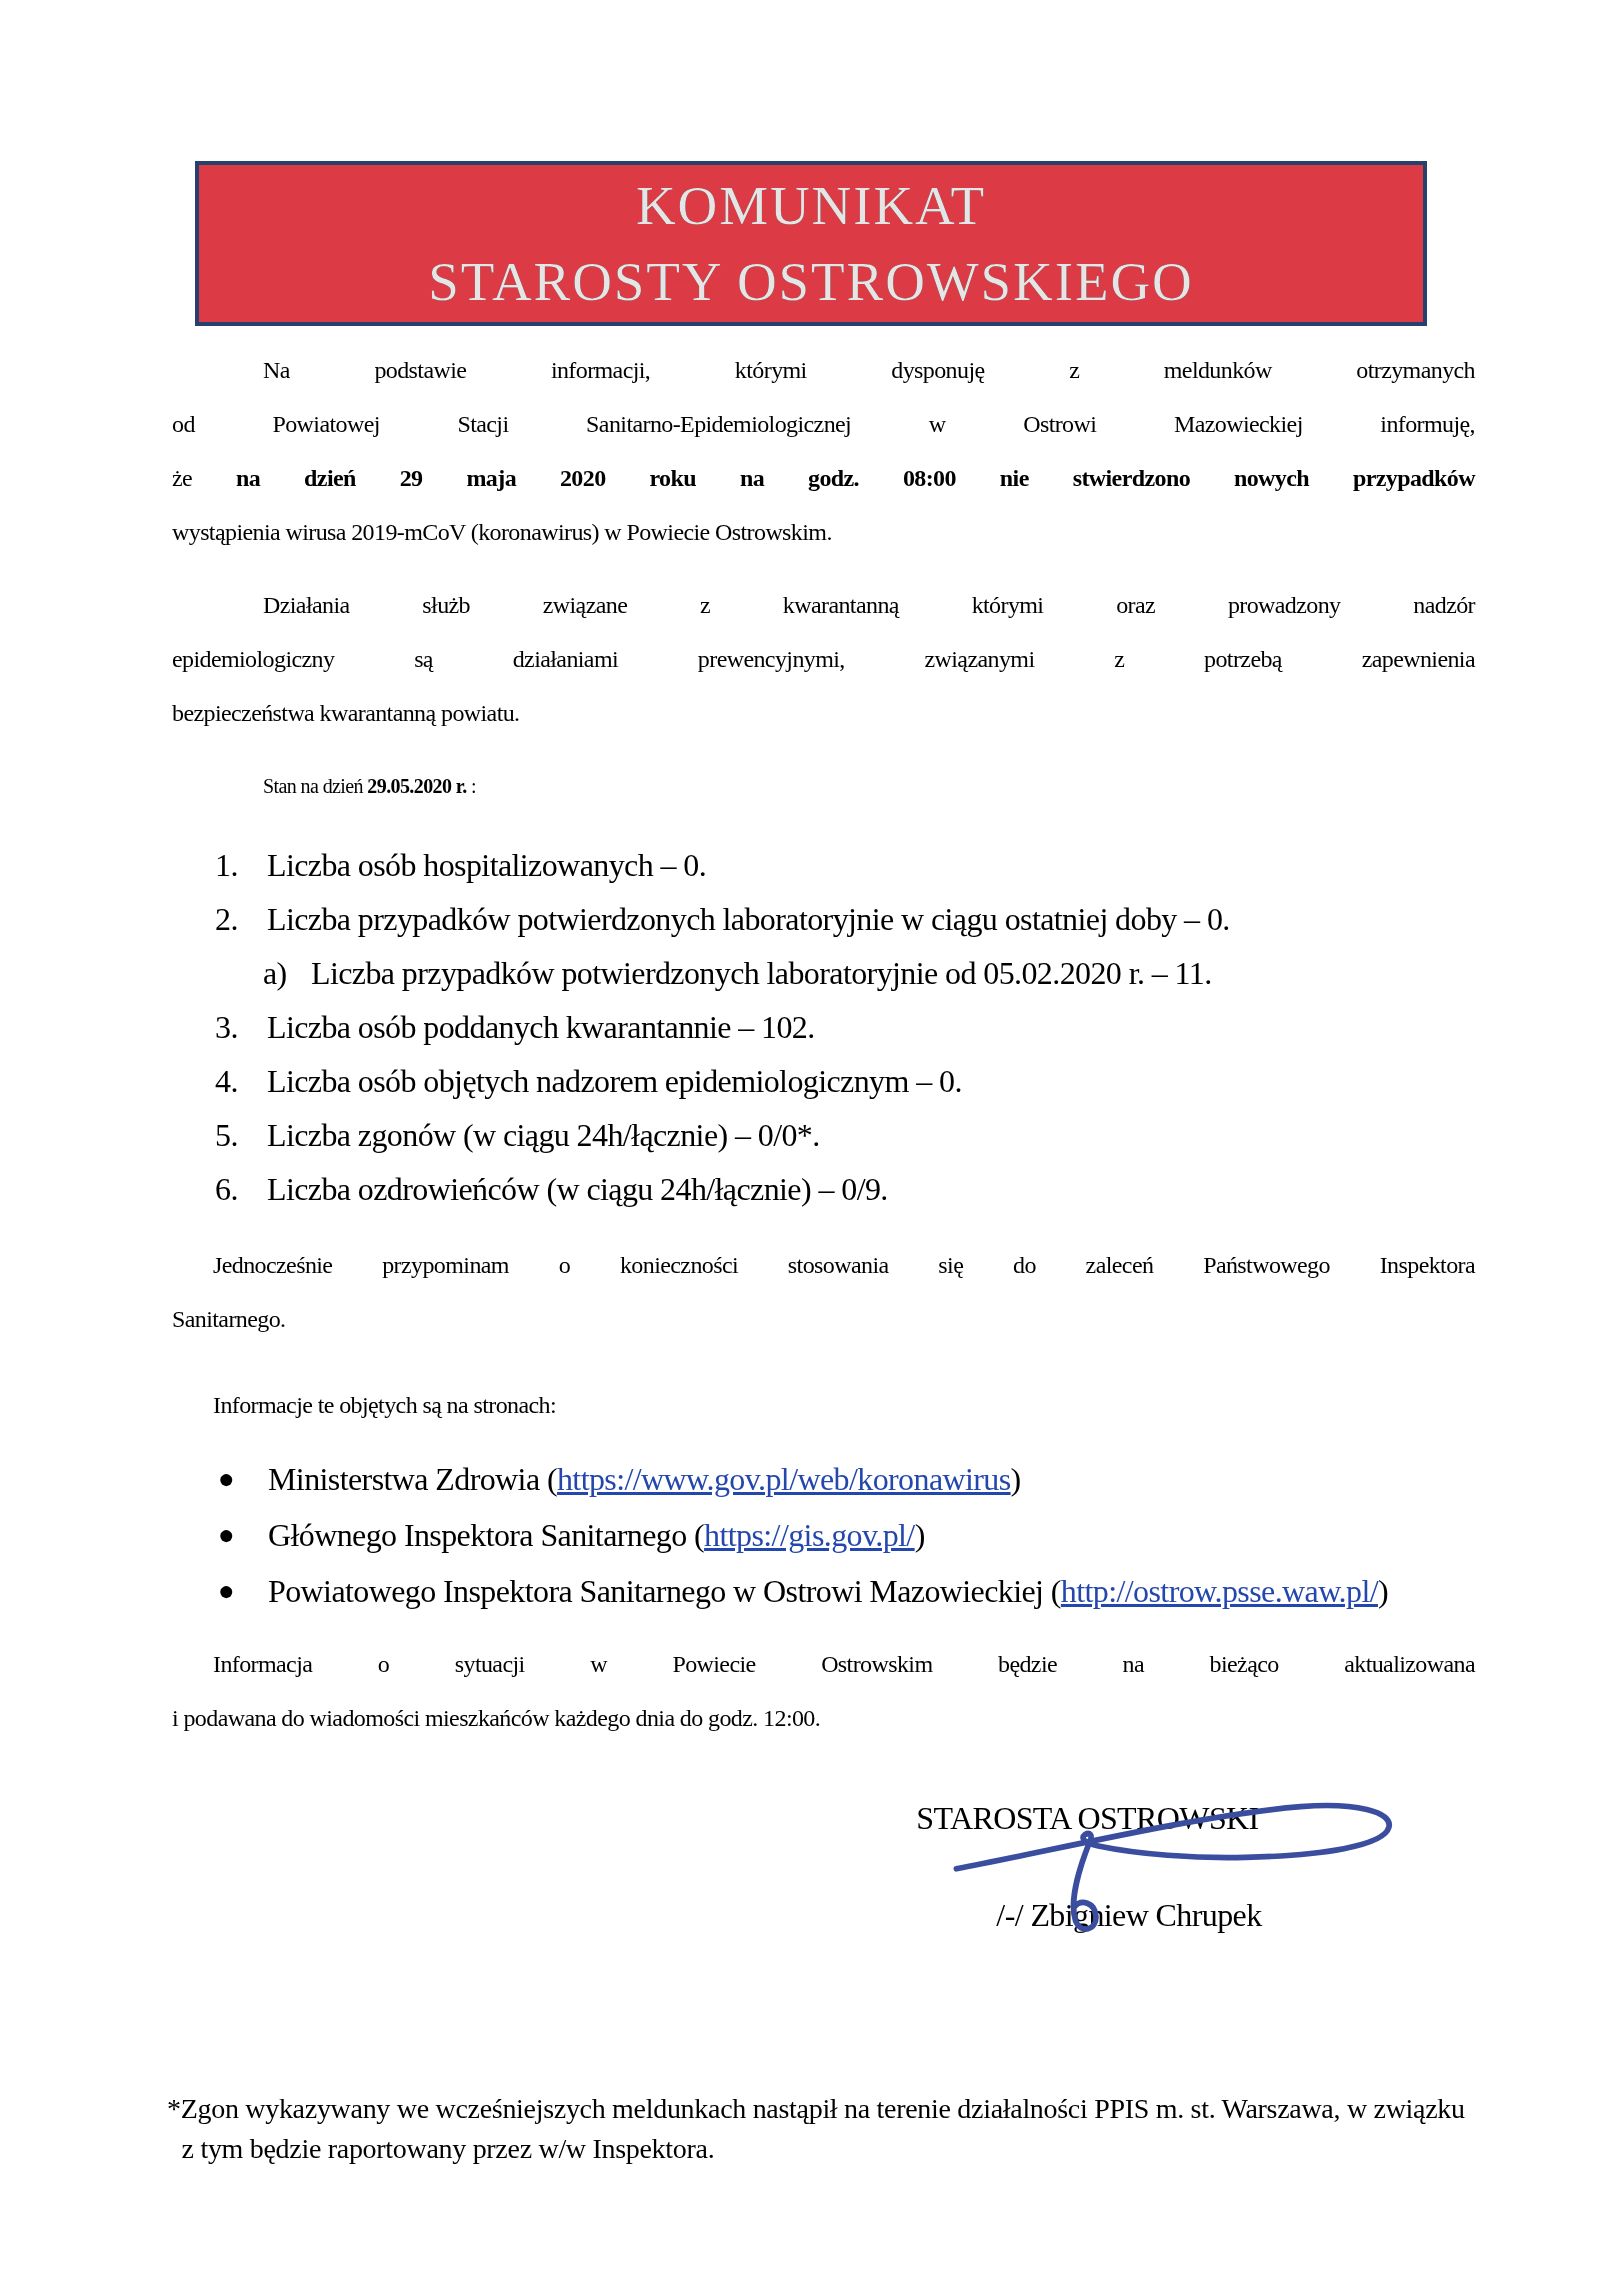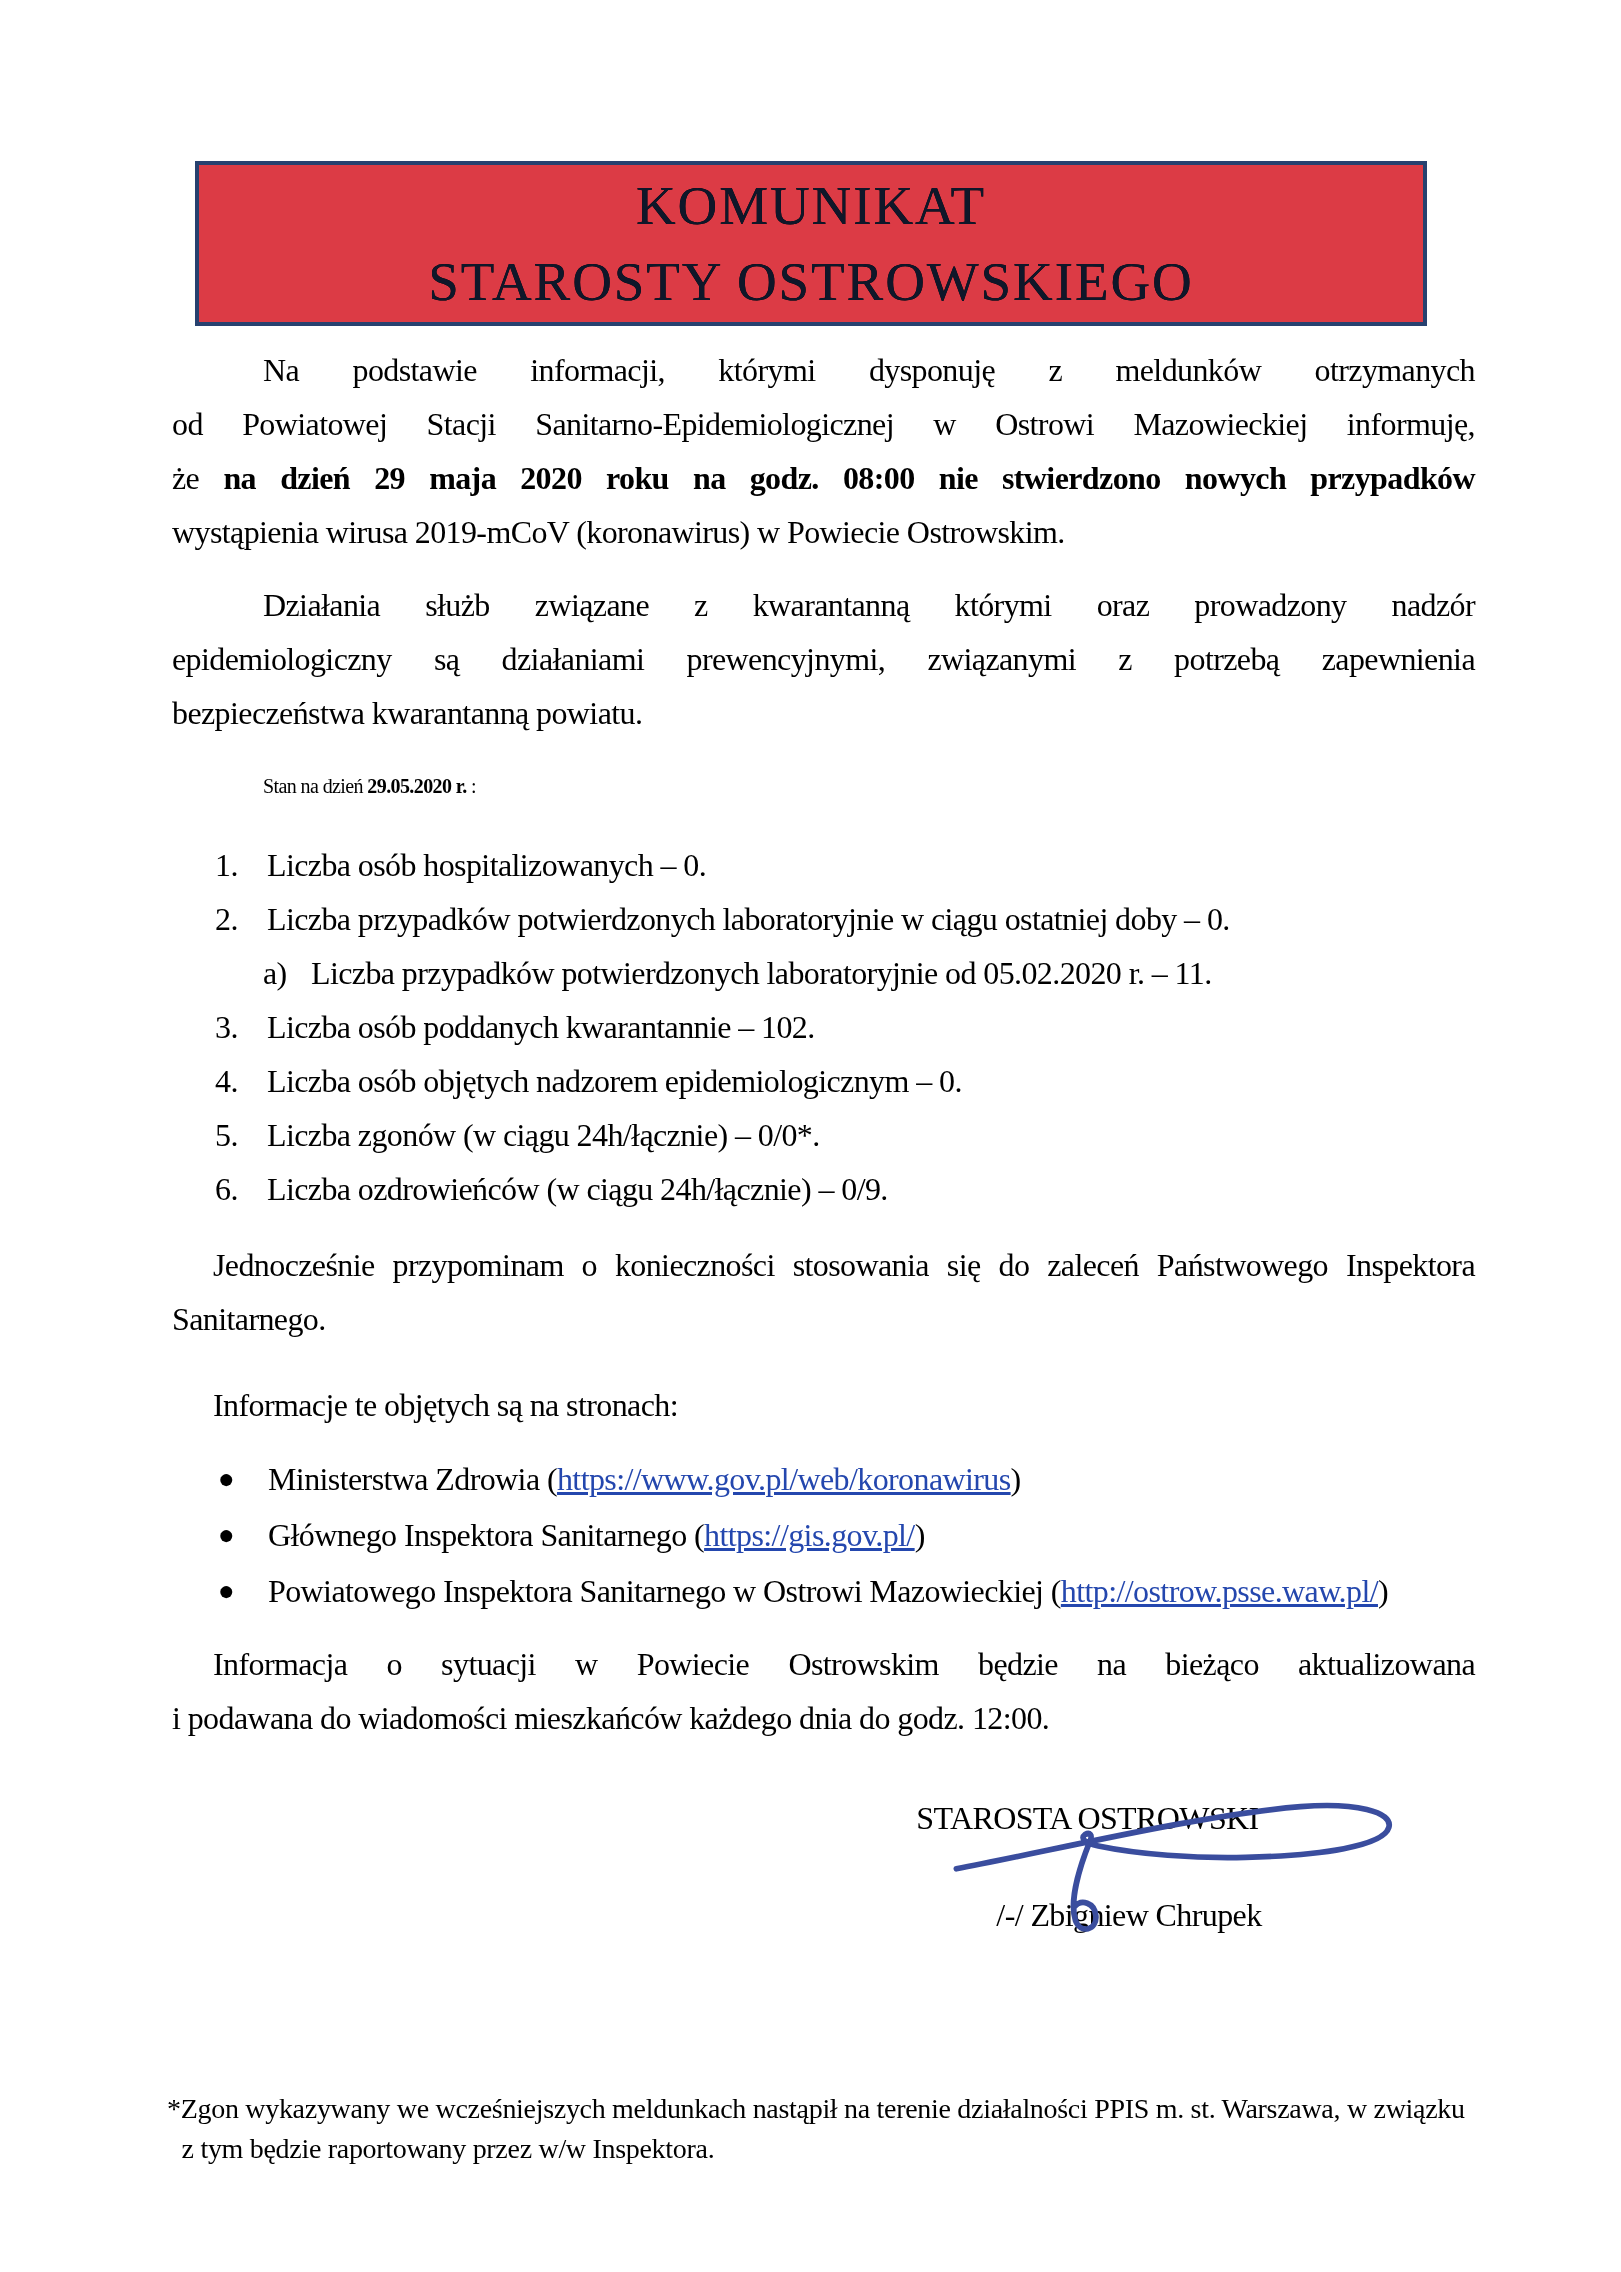--- a/index.html
+++ b/index.html
@@ -10,27 +10,27 @@
   }
   
   .banner{
     box-sizing:border-box;
     margin:161px 0 0 195px;width:1232px;height:165px;
     background:var(--banner_bg,#dc3b45);
     border:4.5px solid var(--banner_border,#27416f);
     display:flex;flex-direction:column;align-items:center;justify-content:center;row-gap:21.6px;
   }
   .banner-line{
-    font-size:55px;line-height:1;letter-spacing:1.9px;color:#0f172a;
+    font-size:55px;line-height:1;letter-spacing:1.9px;color:#e5e5e5;
     text-shadow:0 0 0.6px #000;
   }
   
   .content{margin:0 146px 0 172px;}
   .line{
-    font-size:32px;line-height:54px;letter-spacing:-0.6px;
+    font-size:24px;line-height:54px;letter-spacing:-0.6px;
     text-align:justify;text-align-last:justify;
   }
   .line.last{text-align-last:left;}
   .fi-lg{text-indent:91px;}
   .fi-sm{text-indent:41px;}
   .mt-p{margin-top:19px;}
   .stan{font-size:20px;line-height:54px;letter-spacing:-0.6px;margin-top:19px;text-indent:91px;white-space:nowrap;}
   b{font-weight:bold;}
   
   .list{margin-top:25.4px;}

